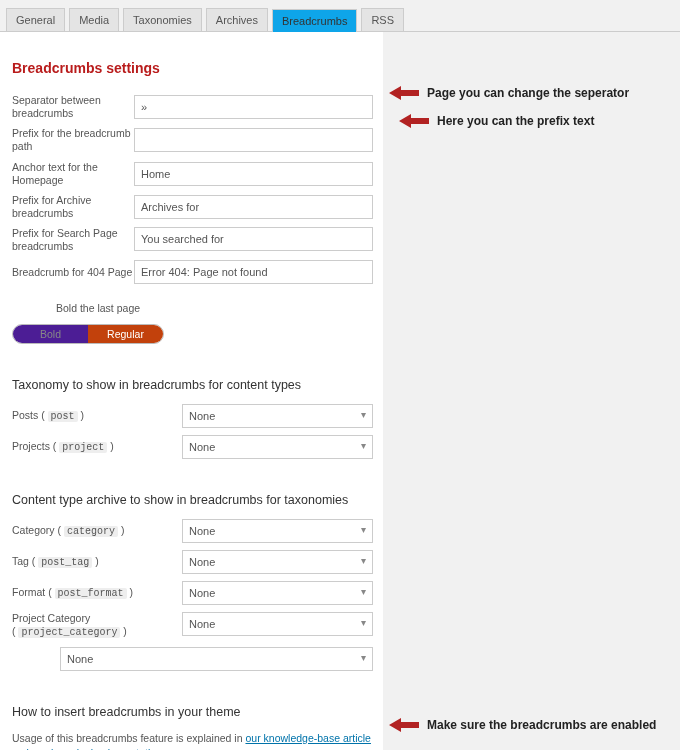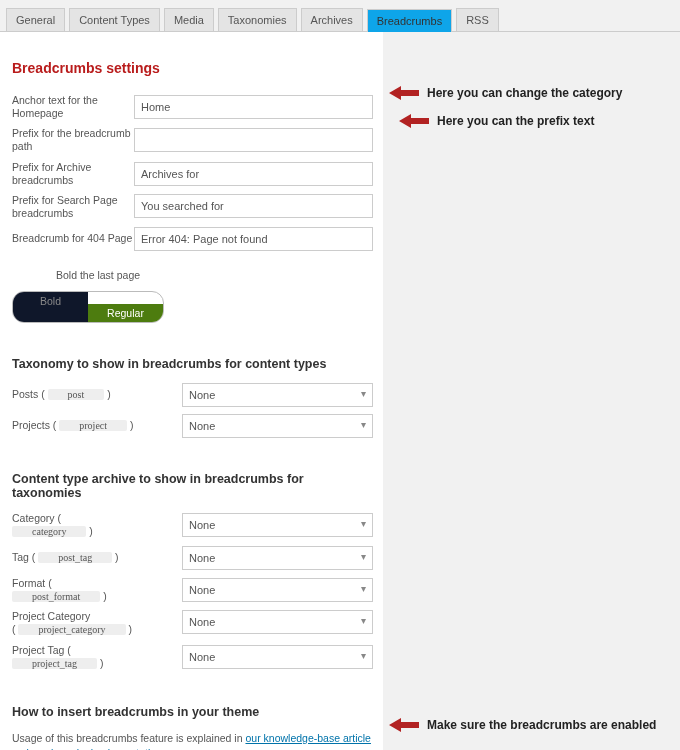--- a/index.html
+++ b/index.html
@@ -61,24 +61,24 @@
   }
   .form-row.align-top { align-items: flex-start; }
   .label {
     width: 122px;
     font-size: 10.5px;
     color: #555;
     flex-shrink: 0;
     line-height: 1.25;
   }
   .slug {
-    font-family: Liberation Serif, serif;
+    font-family: Liberation Mono, monospace;
     font-size: 10px;
     background: #eee;
-    padding: 0 20px;
+    padding: 0 3px;
     border-radius: 2px;
   }
   input[type=text], select {
     flex: 1;
     border: 1px solid #ccc;
     padding: 4px 6px;
     font-size: 11px;
     height: 24px;
     color: #555;
     background: #fff;
@@ -97,21 +97,21 @@
     content: "▾";
     position: absolute;
     right: 7px;
     top: 5px;
     color: #888;
     font-size: 10px;
     pointer-events: none;
   }
   .section-title {
     font-size: 12.5px;
-    font-weight: 700;
+    font-weight: 400;
     color: #333;
     margin: 34px 0 12px 0;
   }
   .sub-label {
     font-size: 10.5px;
     color: #555;
     margin: 18px 0 10px 0;
     padding-left: 44px;
   }
   .toggle {
@@ -119,27 +119,26 @@
     border: 1px solid #bbb;
     border-radius: 12px;
     overflow: hidden;
     font-size: 10.5px;
   }
   .toggle span {
     padding: 3px 0;
     width: 75px;
     text-align: center;
     cursor: pointer;
-    background: #0f172a;
+    background: #4c1d95;
     color: #888;
   }
   .toggle span.on {
-    background: #4d7c0f;
+    background: #c2410c;
     color: #fff;
-    margin-top: 12px;
   }
   .para {
     font-size: 10.5px;
     color: #555;
     line-height: 1.45;
     margin: 8px 0;
   }
   a.inline {
     color: #0073aa;
     text-decoration: underline;
@@ -156,40 +155,43 @@
     width: 30px;
     height: 14px;
     margin-right: 8px;
   }
 </style>
 </head>
 <body>
 
 <div class="tabs">
   <div class="tab">General</div>
-  <div class="tab">Content Types</div>
   <div class="tab">Media</div>
   <div class="tab">Taxonomies</div>
   <div class="tab">Archives</div>
   <div class="tab active">Breadcrumbs</div>
   <div class="tab">RSS</div>
 </div>
 
 <div class="outer">
 
   <div class="panel">
     <h2>Breadcrumbs settings</h2>
 
     <div class="form-row">
+      <div class="label">Separator between breadcrumbs</div>
+      <input type="text" value="»" style="">
+    </div>
+    <div class="form-row">
+      <div class="label">Prefix for the breadcrumb path</div>
+      <input type="text" value="" style="">
+    </div>
+    <div class="form-row">
       <div class="label">Anchor text for the Homepage</div>
       <input type="text" value="Home" style="">
-    </div>
-    <div class="form-row">
-      <div class="label">Prefix for the breadcrumb path</div>
-      <input type="text" value="" style="">
     </div>
     <div class="form-row">
       <div class="label">Prefix for Archive breadcrumbs</div>
       <input type="text" value="Archives for" style="">
     </div>
     <div class="form-row align-top">
       <div class="label">Prefix for Search Page breadcrumbs</div>
       <input type="text" value="You searched for" style="">
     </div>
     <div class="form-row">
@@ -256,45 +258,41 @@
     <div class="form-row align-top">
       <div class="label">
         <span>Project Category</span><br>
         ( <span class="slug">project_category</span> )
       </div>
       <div class="select-wrap">
           <select><option>None</option></select>
         </div>
     </div>
     <div class="form-row">
-      <div class="label">
-        <span>Project Tag</span>
-        ( <span class="slug">project_tag</span> )
-      </div>
       <div class="select-wrap">
           <select><option>None</option></select>
         </div>
     </div>
 
     <div class="section-title">How to insert breadcrumbs in your theme</div>
     <div class="para">
       <span>Usage of this breadcrumbs feature is explained in </span><a href="#" class="inline">our knowledge-base article on breadcrumbs implementation</a>
     </div>
     
     
     
 
   </div>
 
   <div class="side">
     <div class="annot" style="top:54px;left:6px;">
       <svg class="arrow" viewBox="0 0 30 14">
           <polygon points="0,7 12,0 12,4 30,4 30,10 12,10 12,14" fill="#b22222"></polygon>
         </svg>
-      <span>Here you can change the category</span>
+      <span>Page you can change the seperator</span>
     </div>
     <div class="annot" style="top:82px;left:16px;">
       <svg class="arrow" viewBox="0 0 30 14">
           <polygon points="0,7 12,0 12,4 30,4 30,10 12,10 12,14" fill="#b22222"></polygon>
         </svg>
       <span>Here you can the prefix text</span>
     </div>
     <div class="annot" style="top:686px;left:6px;">
       <svg class="arrow" viewBox="0 0 30 14">
           <polygon points="0,7 12,0 12,4 30,4 30,10 12,10 12,14" fill="#b22222"></polygon>

